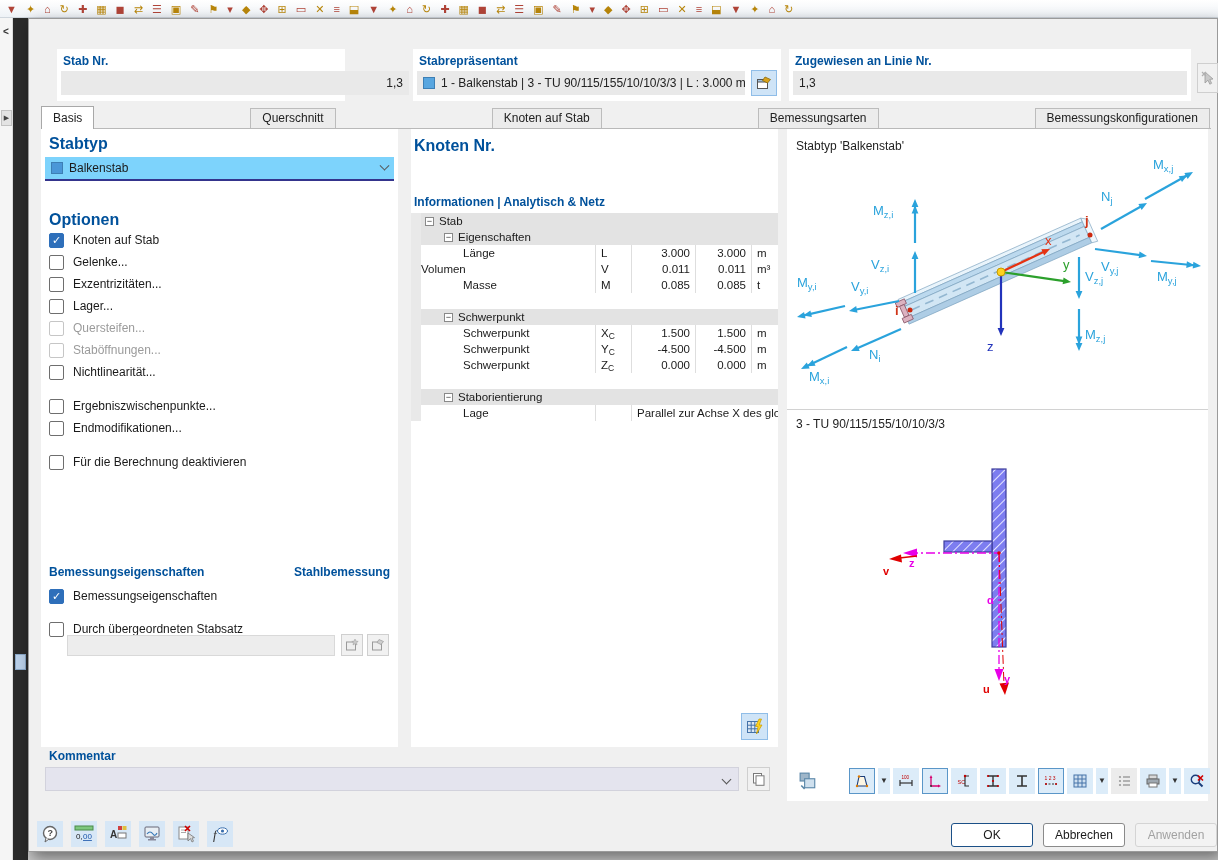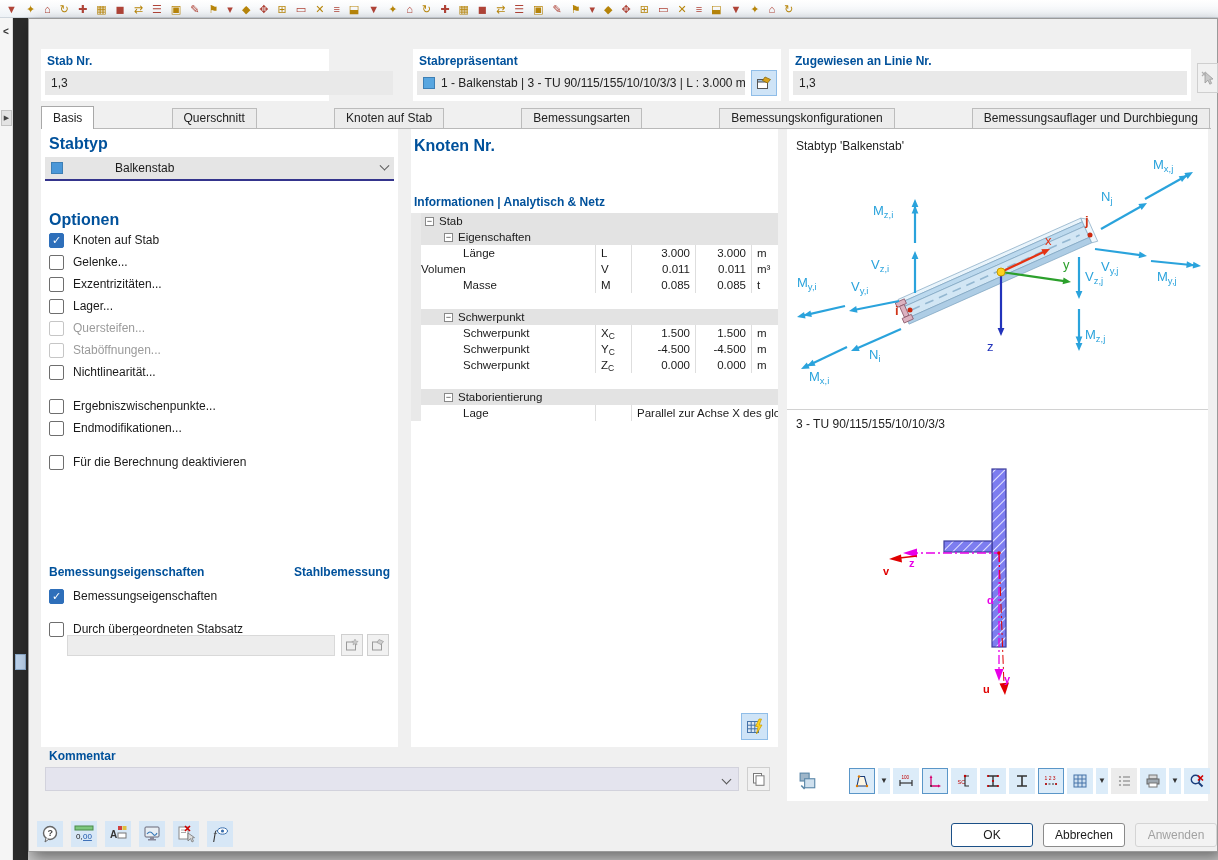--- a/index.html
+++ b/index.html
@@ -40,21 +40,21 @@
   .tab { height:20px; line-height:19px; padding:0 11px; background:#ececec; border:1px solid #bcbcbc; border-bottom:none; margin-right:1px; font-size:12px; color:#222; position:relative; }
   .tab.active { background:#fff; height:23px; line-height:22px; z-index:2; border-color:#a8a8a8; margin-bottom:-1px; }
 
   .panel { position:absolute; background:#fff; top:110px; }
   #panel-left { left:12px; width:357px; height:618px; }
   #panel-mid { left:382px; width:367px; height:618px; }
   #panel-right { left:758px; width:421px; height:672px; }
 
   
   .plabel { position:absolute; font-size:16px; }
-  #stabtyp-combo { position:absolute; left:4px; top:28px; width:349px; height:24px; background:#e5e5e5; border-bottom:2px solid #34348c; display:flex; align-items:center; padding:0 6px;gap:46px; }
+  #stabtyp-combo { position:absolute; left:4px; top:28px; width:349px; height:24px; background:#7dd3fc; border-bottom:2px solid #34348c; display:flex; align-items:center; padding:0 6px; }
   #stabtyp-combo .chev-dn { margin-left:auto; width:7px; height:7px; border-right:1.6px solid #555; border-bottom:1.6px solid #555; transform:rotate(45deg) translate(-2px,-2px); }
   .opt-row { position:absolute; left:8px; height:18px; display:flex; align-items:center; }
   .cb { width:15px; height:15px; border:1px solid #6e6e6e; border-radius:2px; background:#fff; margin-right:9px; display:flex; align-items:center; justify-content:center; flex:none; }
   .cb.checked { background:#2e6fba; border-color:#2e6fba; color:#fff; font-size:11px; }
   .cb.disabled { border-color:#c6c6c6; }
   .opt-row.disabled span.olbl { color:#9b9b9b; }
   .olbl { font-size:12px; }
 
   #stabsatz-input { position:absolute; left:26px; top:506px; width:268px; height:21px; background:#ededed; border:1px solid #d9d9d9; }
 
@@ -163,21 +163,21 @@
   <span class="chev">&lt;</span>
   <span class="playbtn">▶</span>
 </div>
 <div id="dark-bar">
   <span class="mini"></span>
 </div>
 
 <div id="dialog">
 
 
-  <div class="card" style="left:12px; width:288px;">
+  <div class="card" style="left:28px; width:288px;text-align:right;">
     <span class="lbl blue">Stab Nr.</span>
     <div class="field" style="left:4px; top:22px; width:348px;">1,3</div>
   </div>
 
   <div class="card" style="left:384px; width:368px;">
     <span class="lbl blue">Stabrepräsentant</span>
     <div class="field" style="left:4px; top:22px; width:328px; background:#e9e9e9;"><span class="chip"></span><span>1 - Balkenstab | 3 - TU 90/115/155/10/10/3/3 | L : 3.000 m | ...</span></div>
     <div class="sqbtn btn-blue" style="left:338px; top:21px; width:26px; height:26px;">
       <svg width="16" height="16" viewBox="0 0 16 16">
         <rect x="1.5" y="4.5" width="10" height="9" fill="#fff" stroke="#555"></rect>
@@ -197,21 +197,20 @@
       <path d="M1,1 L5,5 M5,1 L1,5" stroke="#b0b0b0" stroke-width="1.2"></path>
     </svg>
   </div>
 
   <div id="tabstrip">
       <div class="tab active">Basis</div>
       <div class="tab">Querschnitt</div>
       <div class="tab">Knoten auf Stab</div>
       <div class="tab">Bemessungsarten</div>
       <div class="tab">Bemessungskonfigurationen</div>
-      <div class="tab">Bemessungsauflager und Durchbiegung</div>
     </div>
 
   <div class="panel" id="panel-left">
     <span class="plabel blue" style="left:8px; top:6px;">Stabtyp</span>
     <div id="stabtyp-combo">
       <span class="chip" style="background:#4a97d8;"></span>
       <span>Balkenstab</span>
       <span class="chev-dn"></span>
     </div>
     <span class="plabel blue" style="left:8px; top:82px;">Optionen</span>

